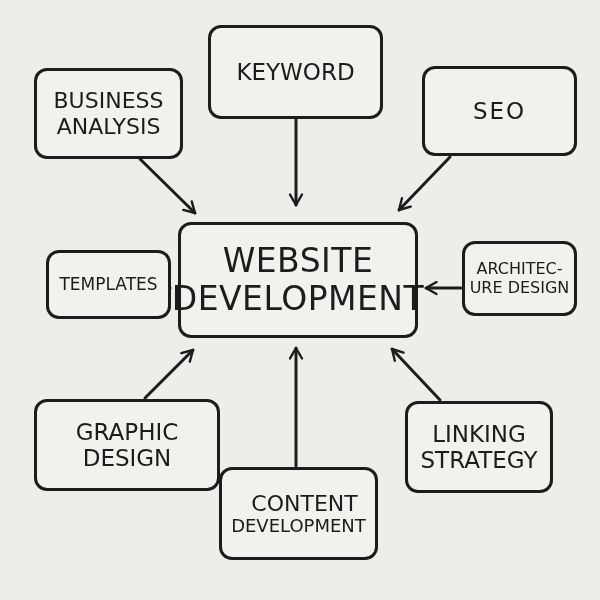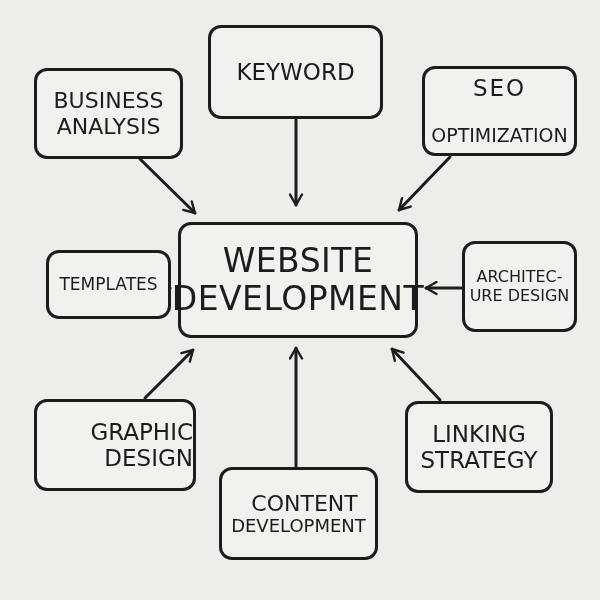--- a/index.html
+++ b/index.html
@@ -51,33 +51,32 @@
   <span>Business</span>
   <span>Analysis</span>
 </div>
 
 <div class="box" style="left:208px;top:25px;width:175px;height:94px;font-size:23px;">
   <span>Keyword</span>
 </div>
 
 <div class="box" style="left:422px;top:66px;width:155px;height:90px;font-size:19px;gap:24px;">
   <span style="font-size:23px;letter-spacing:2px;">SEO</span>
-  <span>Optimization</span>
 </div>
 
 <div class="box" style="left:22px;top:250px;width:125px;height:69px;font-size:17px;margin-left:24px;">
   <span>Templates</span>
 </div>
 
-<div class="box" style="left:462px;top:241px;width:115px;height:91px;font-size:16px;text-align:right;">
+<div class="box" style="left:462px;top:241px;width:115px;height:75px;font-size:16px;text-align:right;">
   <span>Architec-</span>
   <span>ure Design</span>
 </div>
 
-<div class="box" style="left:34px;top:399px;width:162px;height:92px;font-size:23px;align-items:flex-end;">
+<div class="box" style="left:34px;top:399px;width:186px;height:92px;font-size:23px;">
   <span>Graphic</span>
   <span>Design</span>
 </div>
 
 <div class="box" style="left:219px;top:467px;width:159px;height:93px;font-size:18px;">
   <span style="font-size:22px;margin-left:12px;">Content</span>
   <span>Development</span>
 </div>
 
 <div class="box" style="left:405px;top:401px;width:148px;height:92px;font-size:23px;">

